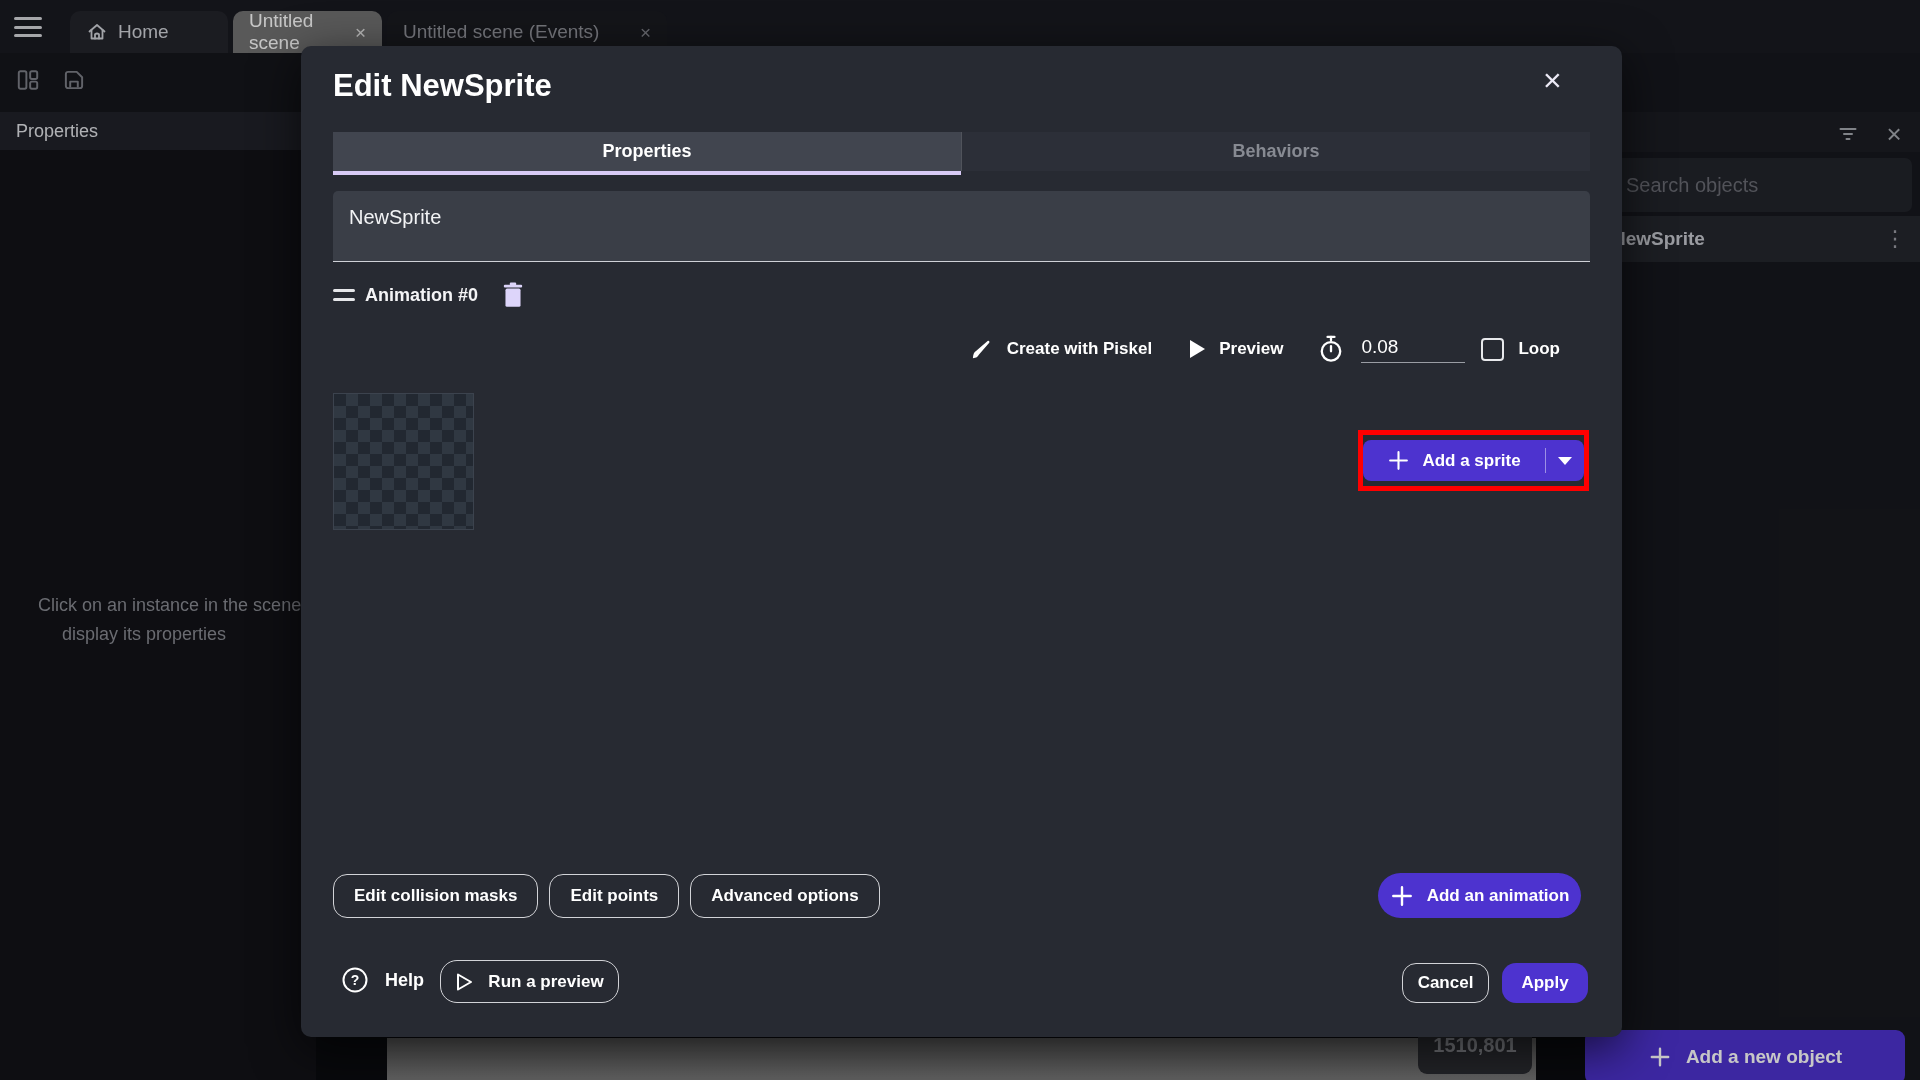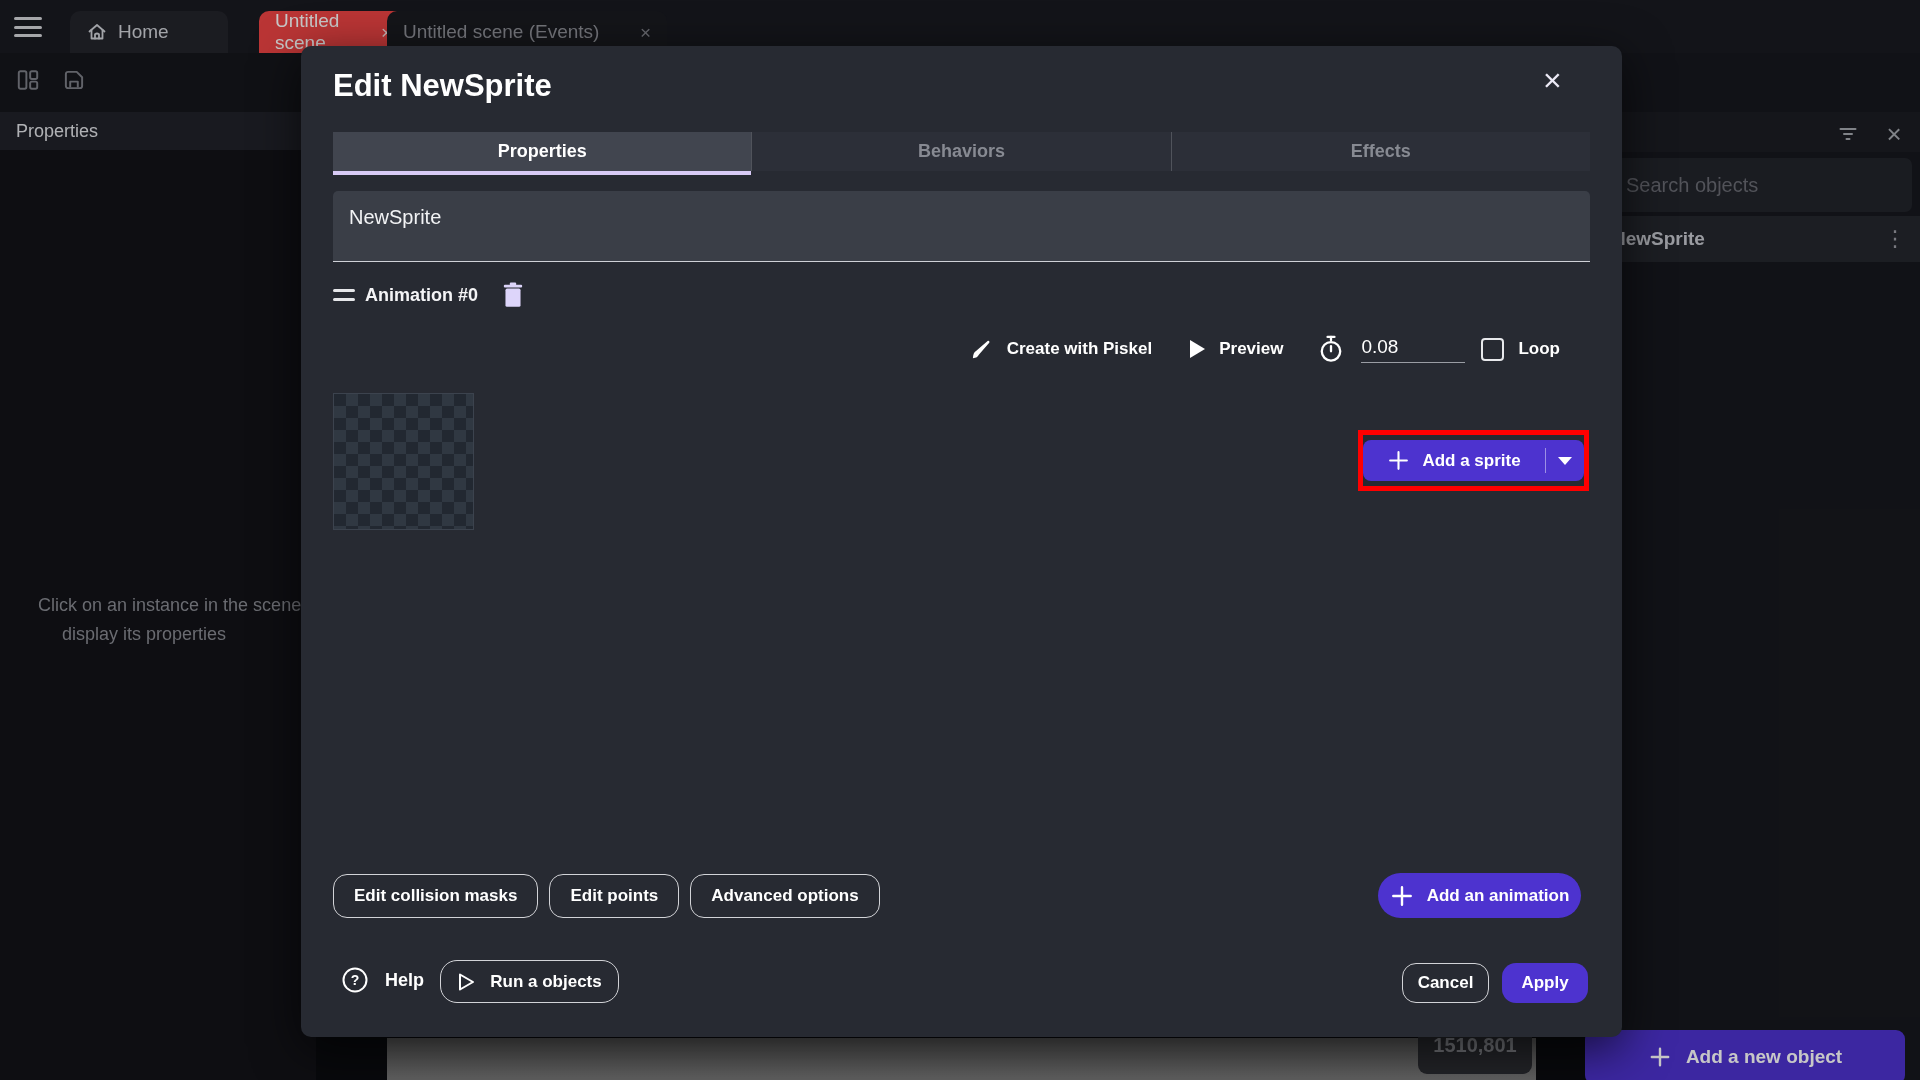--- a/index.html
+++ b/index.html
@@ -7,21 +7,21 @@
               font-family:"Liberation Sans", sans-serif; }
   .abs { position:absolute; }
   #screen { position:relative; width:1920px; height:1080px; background:#0b0c10; overflow:hidden; }
 
   
   .topbar { left:0; top:0; width:1920px; height:53px; background:#191a20; }
   .hamburger { left:13px; top:15px; width:30px; height:24px; display:flex; flex-direction:column; justify-content:space-between; padding:2px 1px; cursor:pointer; }
   .hamburger span { display:block; height:3px; border-radius:2px; background:#d5d6da; }
   .tab { top:11px; height:42px; border-radius:10px 10px 0 0; display:flex; align-items:center; gap:10px; padding:0 16px; font-size:19px; }
   .tab-home { left:70px; width:158px; background:#23242b; color:#d0d2d8; }
-  .tab-active { left:233px; width:149px; background:#ef4444; color:#ffffff; font-weight:400;margin-left:26px; }
+  .tab-active { left:233px; width:149px; background:#737373; color:#ffffff; font-weight:400; }
   .tab-events { left:387px; width:280px; background:#1a1b21; color:#95979e; }
   .tab .tab-close { margin-left:auto; font-size:19px; line-height:1; color:inherit; opacity:.85; cursor:pointer; }
 
   
   .toolband { left:0; top:53px; width:1920px; height:59px; background:#15161b; }
   .tool-icons-left { left:14px; top:66px; display:flex; gap:18px; align-items:center; }
   .tool-icons-right { left:1614px; top:64px; display:flex; gap:14px; align-items:center; }
   .ticon { width:28px; height:28px; display:flex; align-items:center; justify-content:center; cursor:pointer; }
   .vdiv { width:1px; height:30px; background:#3a3c44; }
 
@@ -245,21 +245,20 @@
   <div class="abs overlay"></div>
 
   <div class="abs dialog">
 
     <div class="abs dlg-title">Edit NewSprite</div>
     <div class="abs dlg-close">×</div>
 
     <div class="abs dlg-tabs">
       <div class="dlg-tab active">Properties</div>
       <div class="dlg-tab">Behaviors</div>
-      <div class="dlg-tab">Effects</div>
     </div>
 
     <div class="abs field-objname">
       <input type="text" value="NewSprite" style="">
     </div>
 
     <div class="abs anim-row">
       <div class="drag-handle">
           <span></span>
           <span></span>
@@ -351,20 +350,20 @@
       </span>
       <span>Help</span>
     </div>
 
     <div class="abs run-preview">
       <span>
         <svg width="19" height="20" viewBox="0 0 19 20" fill="none" stroke="#ffffff" stroke-width="2" stroke-linejoin="round">
             <polygon points="3,2.5 16,10 3,17.5"></polygon>
           </svg>
       </span>
-      <span>Run a objects</span>
+      <span>Run a preview</span>
     </div>
 
     <div class="abs cancel-btn">Cancel</div>
     <div class="abs apply-btn">Apply</div>
 
   </div>
 </div>
 
 </body></html>

